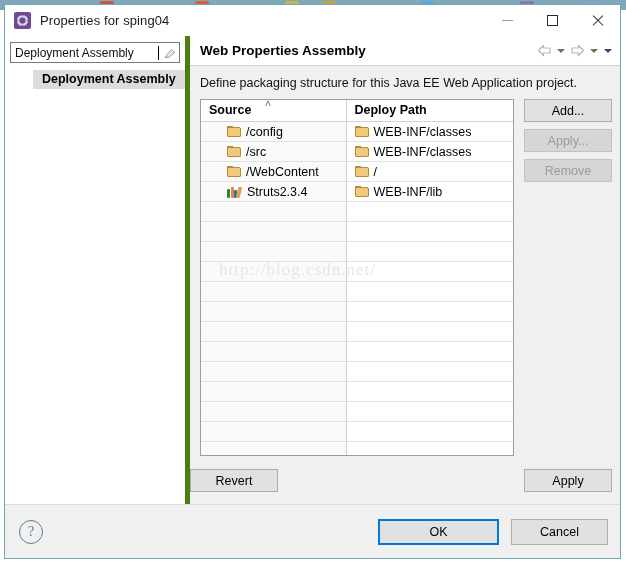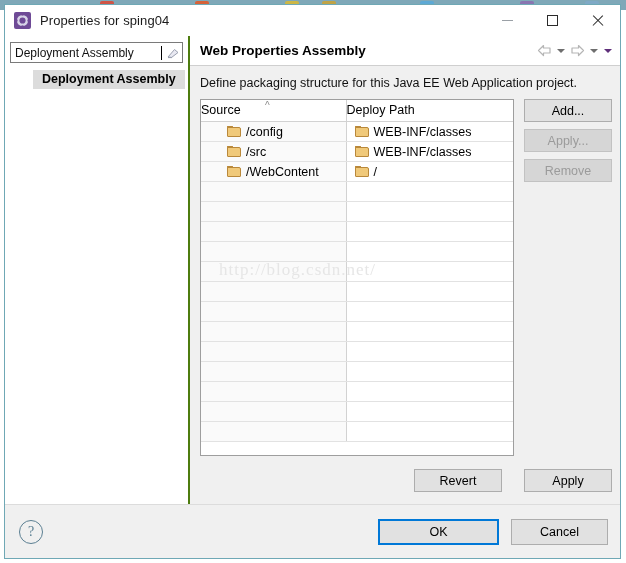--- a/index.html
+++ b/index.html
@@ -108,21 +108,21 @@
     display: flex;
     background: #f0f0f0;
     min-height: 0;
   }
 
   
   .left-pane {
     width: 185px;
     flex: 0 0 auto;
     background: #ffffff;
-    border-right: 2px solid #4d7c0f;
+    border-right: 5px solid #4d7c0f;
     padding: 6px 5px 0 5px;
     box-sizing: border-box;
   }
   .filter-row {
     display: flex;
     align-items: center;
     border: 1px solid #7a7a7a;
     background: #fff;
     height: 21px;
     box-sizing: border-box;
@@ -229,24 +229,24 @@
     background: #ffffff;
     position: relative;
     overflow: hidden;
     min-width: 0;
   }
   .tbl { width: 100%; border-collapse: collapse; table-layout: fixed; }
   .tbl th {
     background: #ffffff;
     border-bottom: 1px solid #d2d2d2;
     border-right: 1px solid #d2d2d2;
-    font-weight: normal;
+    font-weight: bold;
     font-size: 12.5px;
     text-align: left;
-    padding: 3px 0 4px 0;
+    padding: 3px 0 4px 8px;
     height: 20px;
     box-sizing: border-box;
     position: relative;
   }
   .tbl th:last-child { border-right: none; }
   .sort-mark {
     position: absolute;
     left: 64px; top: 1px;
     font-size: 10px;
     color: #8a8a8a;
@@ -347,21 +347,21 @@
   }
   .btn.disabled {
     color: #9b9b9b;
     background: #d6d6d6;
     border-color: #c2c2c2;
   }
 
   
   .apply-row {
     display: flex;
-    justify-content: flex-end;
+    justify-content: space-between;
     gap: 22px;
     padding: 13px 8px 12px 0;
     flex: 0 0 auto;
   }
   .apply-row .btn { width: 88px; }
 
   
   .footer {
     height: 54px;
     flex: 0 0 auto;
@@ -571,20 +571,42 @@
                   <div class="cell-inner">
                     <span class="ico-folder">
                         <span class="tab"></span>
                         <span class="back"></span>
                       </span>
                     <span>/</span>
                   </div>
                 </td>
               </tr>
               <tr>
+                <td class="src">
+                  <div class="cell-inner indent">
+                    <span class="ico-books">
+                      <i class="bk1"></i>
+                        <i class="bk2"></i>
+                        <i class="bk3"></i>
+                        <i class="bk4"></i>
+                    </span>
+                    <span>Struts2.3.4</span>
+                  </div>
+                </td>
+                <td>
+                  <div class="cell-inner">
+                    <span class="ico-folder">
+                        <span class="tab"></span>
+                        <span class="back"></span>
+                      </span>
+                    <span>WEB-INF/lib</span>
+                  </div>
+                </td>
+              </tr>
+              <tr>
                   <td class="src"></td>
                   <td></td>
                 </tr>
               <tr>
                   <td class="src"></td>
                   <td></td>
                 </tr>
               <tr>
                   <td class="src"></td>
                   <td></td>

